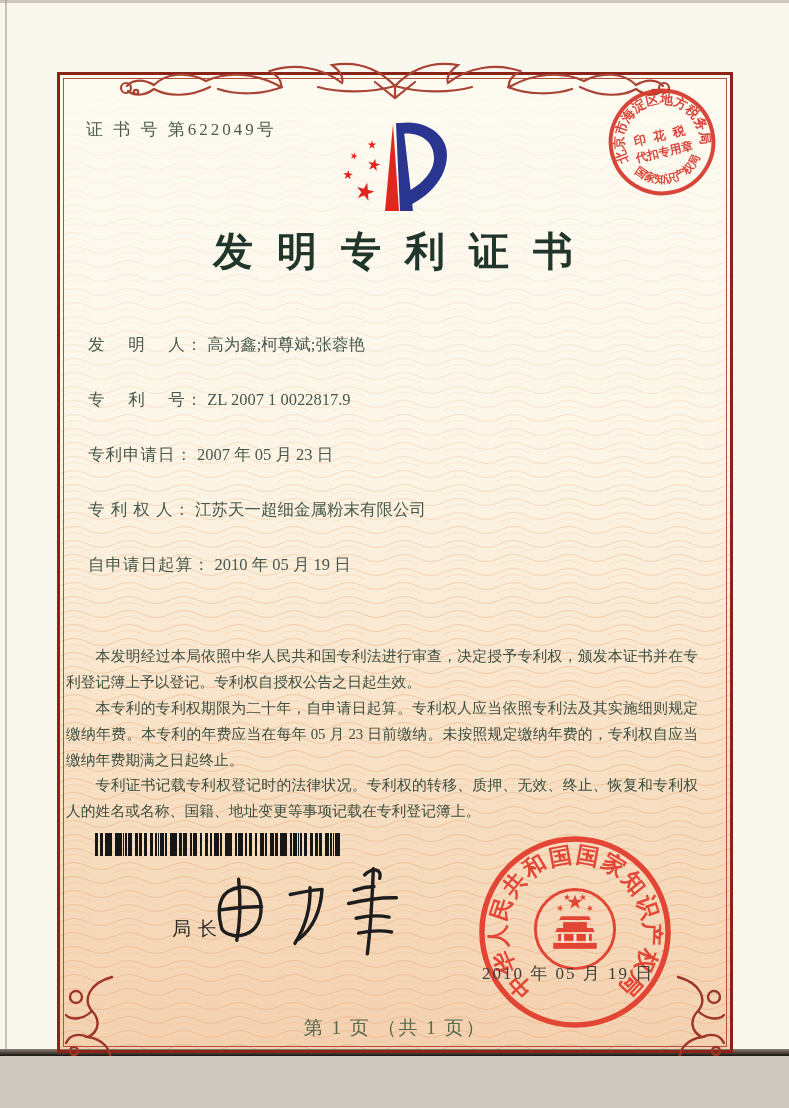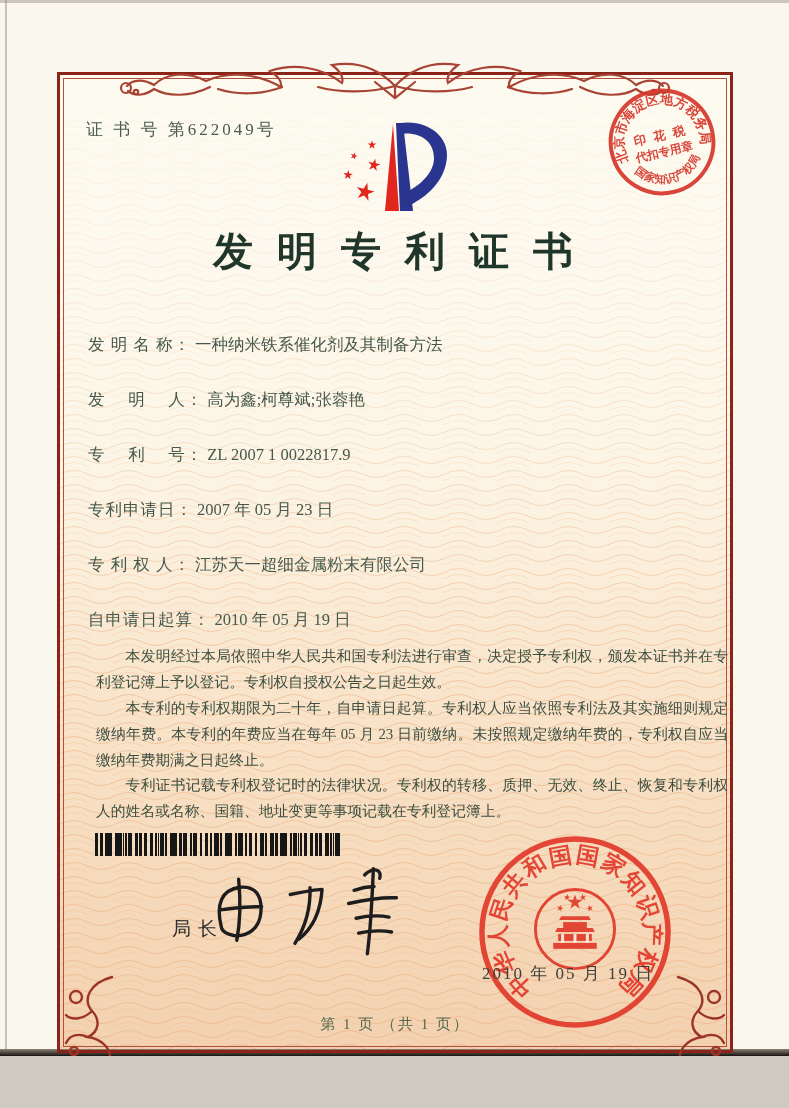--- a/index.html
+++ b/index.html
@@ -34,40 +34,40 @@
 
   .title{position:absolute;left:60px;top:224px;width:670px;z-index:4;
          text-align:center;font-size:40px;font-weight:600;color:#20362a;
          letter-spacing:24px;padding-left:20px;box-sizing:border-box;}
 
   .fields{position:absolute;left:88px;top:334px;width:580px;z-index:4;}
   .field{font-size:16.5px;color:#46584b;line-height:22px;margin-bottom:33px;white-space:nowrap;}
   .field .lbl{letter-spacing:1px;}
   .field .val{margin-left:4px;}
 
-  .paras{position:absolute;left:96px;top:644px;width:632px;z-index:4;}
+  .paras{position:absolute;left:66px;top:644px;width:632px;z-index:4;}
   .paras p{margin:0;font-size:14.8px;line-height:1.75;color:#3c4e40;
            text-indent:2em;text-align:justify;}
 
   .barcode{position:absolute;left:95px;top:833px;width:245px;height:23px;z-index:4;
      background-image:
        repeating-linear-gradient(90deg,#161616 0 2px,transparent 2px 5px),
        repeating-linear-gradient(90deg,#161616 0 1px,transparent 1px 7px),
        repeating-linear-gradient(90deg,#161616 0 3px,transparent 3px 11px);}
 
   .sig-label{position:absolute;left:158px;top:916px;z-index:4;
        font-size:19px;letter-spacing:7px;color:#2b2b2b;margin-left:14px;}
   .signature{position:absolute;left:205px;top:864px;z-index:4;transform:rotate(-2deg);}
 
   .seal{position:absolute;left:476px;top:833px;width:198px;height:198px;z-index:3;opacity:.93;}
   .seal-date{position:absolute;left:482px;top:962px;z-index:4;
        font-size:17px;letter-spacing:2px;color:#3e3e3a;}
 
   .footer{position:absolute;left:60px;top:1015px;width:670px;z-index:4;text-align:center;
-       font-size:15px;letter-spacing:2px;color:#57684f;}
+       font-size:19px;letter-spacing:2px;color:#57684f;}
 </style>
 </head>
 <body>
 
 <div class="page">
 
   <div class="scan-top"></div>
   <div class="scan-left"></div>
 
   <div class="frame-bg">
@@ -147,23 +147,20 @@
     <text x="48" y="46" text-anchor="middle" font-size="10.5" letter-spacing="2" fill="#d6362a" font-weight="bold">印 花 税</text>
     <text x="48" y="60" text-anchor="middle" font-size="10" fill="#d6362a" font-weight="bold">代扣专用章</text>
     <text font-size="9.6" fill="#d6362a" font-weight="bold">
       <textPath href="#txBot" startOffset="50%" text-anchor="middle">国家知识产权局</textPath>
     </text>
   </svg>
 
   <div class="title">发明专利证书</div>
 
   <div class="fields">
-    <div class="field">
-      <span class="lbl">发 明 名 称：</span><span class="val">一种纳米铁系催化剂及其制备方法</span>
-    </div>
     <div class="field">
       <span class="lbl">发　 明　 人：</span><span class="val">高为鑫;柯尊斌;张蓉艳</span>
     </div>
     <div class="field">
       <span class="lbl">专　 利　 号：</span><span class="val">ZL 2007 1 0022817.9</span>
     </div>
     <div class="field">
       <span class="lbl">专利申请日：</span><span class="val">2007 年 05 月 23 日</span>
     </div>
     <div class="field">

